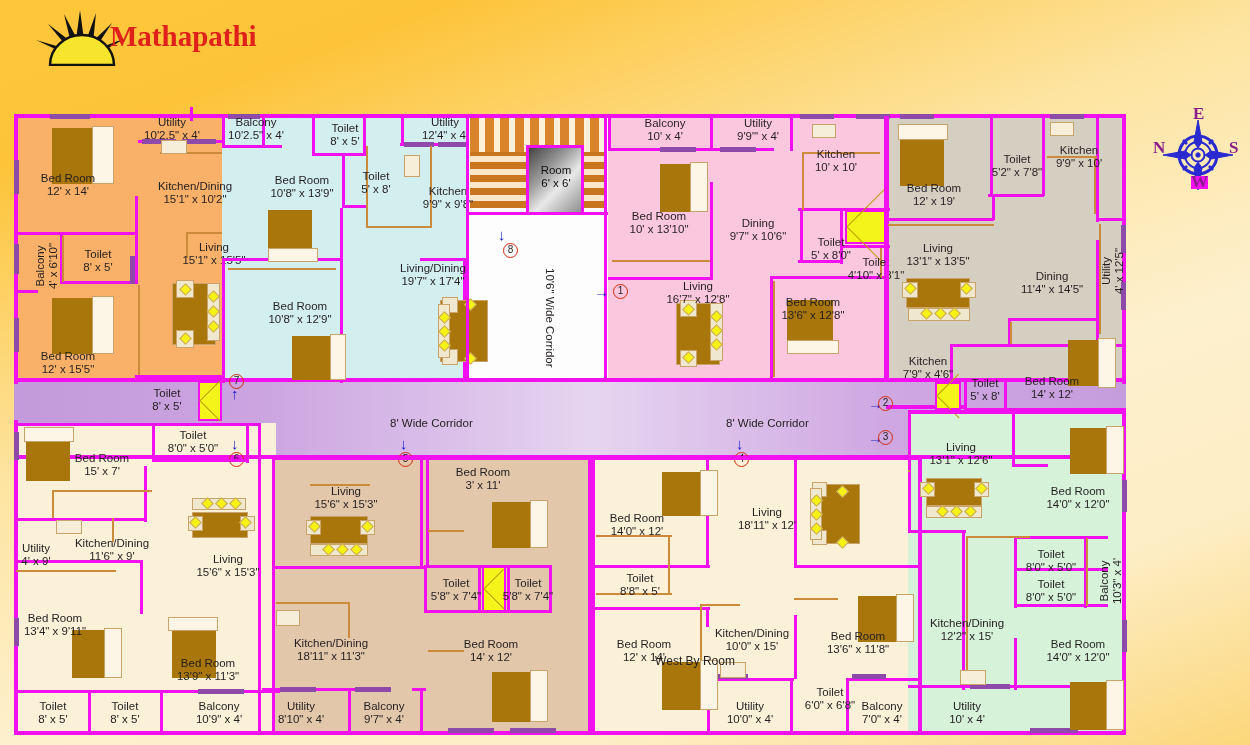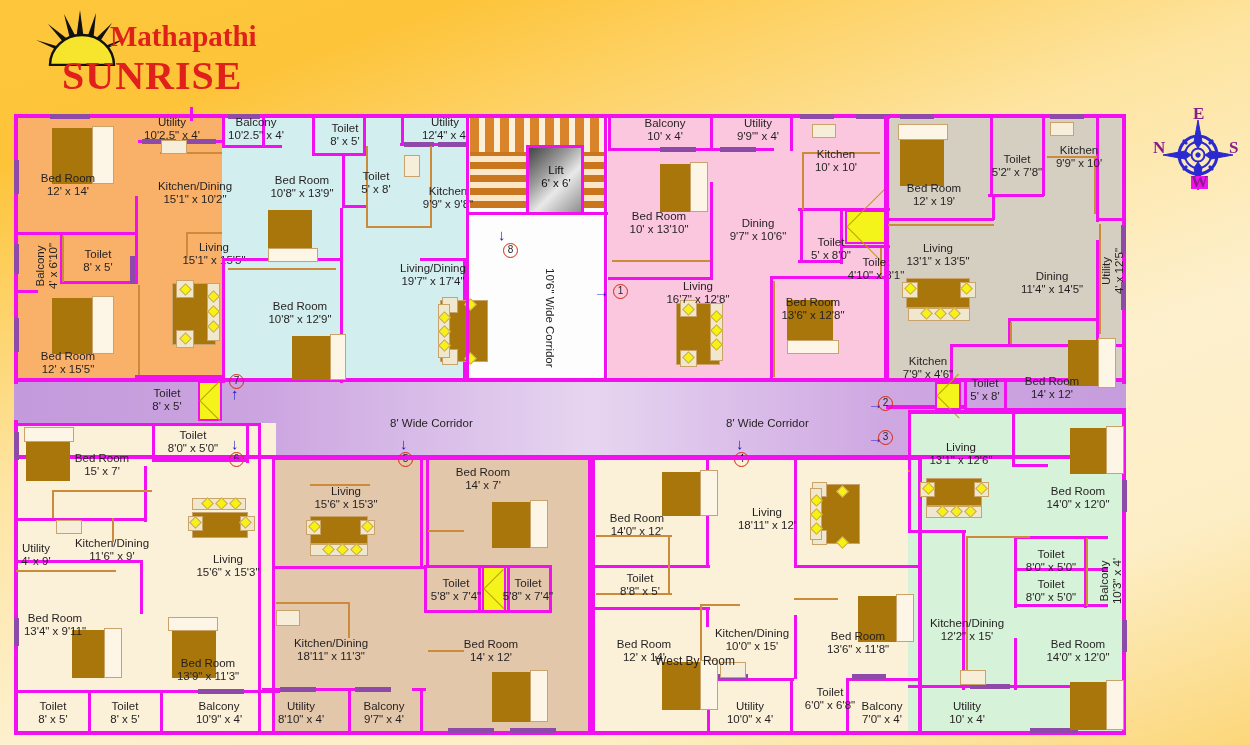--- a/index.html
+++ b/index.html
@@ -83,21 +83,20 @@
         <polygon points="30,4 44,31 37,33"></polygon>
         <polygon points="62,3 52,31 59,33"></polygon>
         <polygon points="14,14 40,34 35,39"></polygon>
         <polygon points="78,13 56,34 61,39"></polygon>
         <polygon points="2,30 36,40 34,45"></polygon>
         <polygon points="92,28 60,40 62,45"></polygon>
       </g>
       <path d="M16,55 A32,30 0 0 1 80,55 Z" fill="#f6e52c" stroke="#111" stroke-width="2.4"></path>
     </svg>
     <div class="logo-name">Mathapathi</div>
-    <div class="logo-sub">SUNRISE</div>
   </div>
 
   <div class="compass">
     <svg viewBox="0 0 86 86" width="86" height="86">
       <g stroke="#2a2ad0" fill="#2a2ad0">
         <polygon points="43,8 47,30 43,36 39,30"></polygon>
         <polygon points="43,78 47,56 43,50 39,56"></polygon>
         <polygon points="8,43 30,39 36,43 30,47"></polygon>
         <polygon points="78,43 56,39 50,43 56,47"></polygon>
         <circle cx="43" cy="43" r="19" fill="none" stroke-width="3"></circle>
@@ -298,21 +297,21 @@
     </div>
   <div class="lbl" style="left:378px;top:262px;width:110px;">
     <b>Living/Dining</b>
       <b>19'7" x 17'4"</b>
     </div>
 
   <div class="blk" style="left:526px;top:145px;width:58px;height:70px;background:
         linear-gradient(135deg,#444 0%,#9a9a9a 35%,#e9e9e9 60%,#8e8e8e 100%);
         border:3px solid #f210f0;"></div>
   <div class="lbl" style="left:528px;top:164px;width:56px;color:#111;">
-    <b>Lift</b>
+    <b>Room</b>
       <b>6' x 6'</b>
     </div>
   <div class="corridor-lbl" style="left:556px;top:268px;transform-origin:0 0;transform:rotate(90deg);white-space:nowrap;">10'6" Wide Corridor</div>
   <div class="arrow" style="left:498px;top:227px;">↓</div>
   <div class="mark" style="left:503px;top:243px;">8</div>
   <div class="w" style="left:466px;top:116px;width:3px;height:130px;"></div>
   <div class="w" style="left:466px;top:244px;width:3px;height:138px;"></div>
   <div class="w" style="left:604px;top:116px;width:3px;height:160px;"></div>
   <div class="w" style="left:604px;top:276px;width:3px;height:106px;"></div>
   <div class="w" style="left:466px;top:212px;width:60px;height:3px;"></div>
@@ -614,21 +613,21 @@
   <div class="dia" style="left:324px;top:545px;"></div>
   <div class="dia" style="left:338px;top:545px;"></div>
   <div class="dia" style="left:352px;top:545px;"></div>
 
   <div class="lbl" style="left:298px;top:485px;width:96px;">
     <b>Living</b>
       <b>15'6" x 15'3"</b>
     </div>
   <div class="lbl" style="left:440px;top:466px;width:86px;">
     <b>Bed Room</b>
-      <b>14' x 7'</b>
+      <b>3' x 11'</b>
     </div>
   <div class="lbl" style="left:428px;top:577px;width:56px;">
     <b>Toilet</b>
       <b>5'8" x 7'4"</b>
     </div>
   <div class="lbl" style="left:500px;top:577px;width:56px;">
     <b>Toilet</b>
       <b>5'8" x 7'4"</b>
     </div>
   <div class="lbl" style="left:278px;top:637px;width:106px;">

